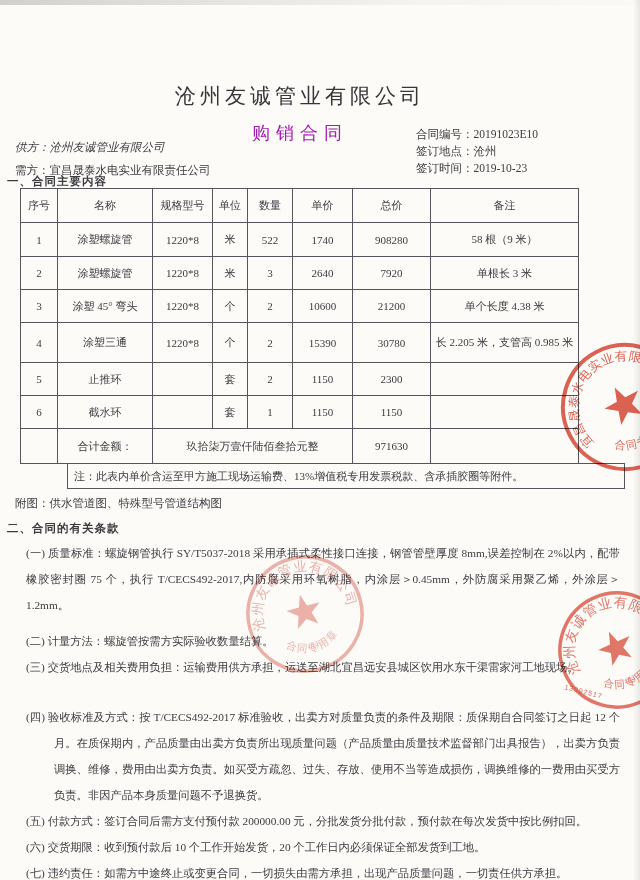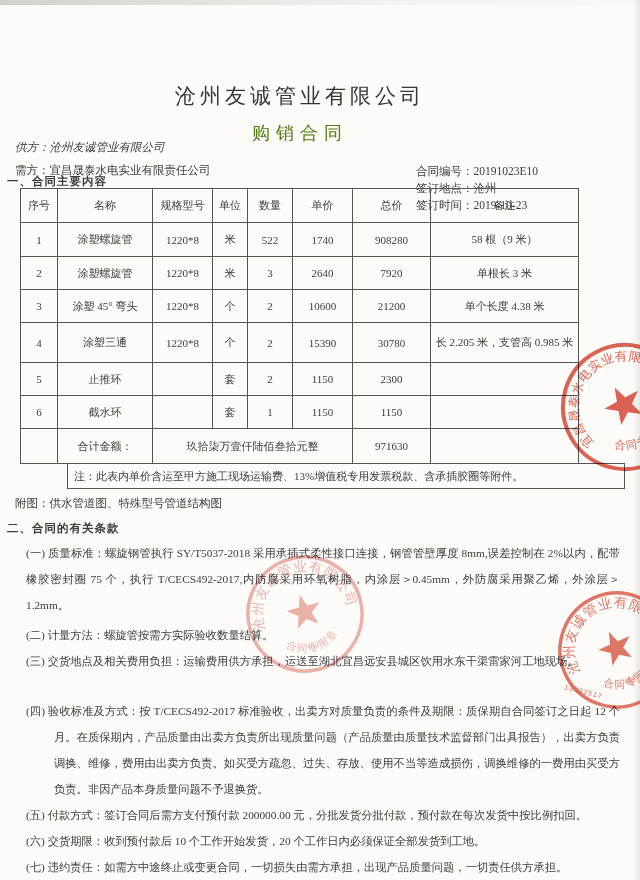--- a/index.html
+++ b/index.html
@@ -10,25 +10,25 @@
     color:#3b3b40;
   }
   .scan-top { position:absolute; top:0; left:0; width:100%; height:5px;
     background:linear-gradient(90deg,#b4b4af 0%,#d6d6d1 35%,#eeeeea 65%,#f8f7f3 100%);
     opacity:.6; }
   .scan-right { position:absolute; top:0; right:0; width:7px; height:100%;
     background:linear-gradient(270deg,rgba(110,110,105,.14),rgba(110,110,105,0)); }
   .company-title { position:absolute; top:82px; left:0; width:600px;
     text-align:center; font-size:21px; letter-spacing:4px; color:#35353a; }
   .doc-title { position:absolute; top:121px; left:0; width:600px;
-    text-align:center; font-size:18px; letter-spacing:6px; color:#4d7c0f; }
+    text-align:center; font-size:18px; letter-spacing:6px; color:#a21caf; }
   .party-line { position:absolute; left:15px; font-size:11.5px; white-space:nowrap; }
   .supplier-line { top:140px;font-style:italic; }
   .buyer-line { top:163px; }
-  .meta-block { position:absolute; left:416px; top:126px; font-size:11.5px; line-height:17px;margin-top:37px; }
+  .meta-block { position:absolute; left:416px; top:126px; font-size:11.5px; line-height:17px; }
   .section-heading { position:absolute; left:7px; font-size:11.5px; font-weight:600;
     letter-spacing:1px; white-space:nowrap; }
   .section1 { top:174px; }
   .contract-table { position:absolute; left:20px; top:188px; width:558px;
     border-collapse:collapse; table-layout:fixed; }
   .contract-table td, .contract-table th {
     border:1px solid #54545a; font-size:11px; font-weight:normal;
     text-align:center; padding:1px 3px; overflow:hidden; }
   .contract-table thead tr { height:34px; }
   .contract-table tbody tr:nth-child(1) { height:34px; }
@@ -38,21 +38,21 @@
   .contract-table tbody tr:nth-child(5) { height:33px; }
   .contract-table tbody tr:nth-child(6) { height:33px; }
   .contract-table tbody tr:nth-child(7) { height:35px; }
   .note-box { position:absolute; left:20px; top:463px; width:558px; box-sizing:border-box;
     border:1px solid #54545a; font-size:11px; padding:5px 6px 4px 6px; line-height:15px;margin-left:47px; }
   .attach-line { position:absolute; left:15px; top:496px; font-size:11.5px; }
   .section2 { top:521px; }
   .terms { position:absolute; left:26px; top:540px; width:594px;
     font-size:11.3px; line-height:26px; text-align:justify; }
   .term { margin:0; }
-  .term-2 { margin-top:4px;font-family:Liberation Serif, serif; }
+  .term-2 { margin-top:10px;font-family:Liberation Serif, serif; }
   .term.hang { padding-left:28px; text-indent:-28px;margin-top:24px; }
   
   .seal { position:absolute; pointer-events:none; mix-blend-mode:multiply; }
   .seal-buyer { left:550px; top:332px; color:#d6402e; opacity:.82; }
   .seal-supplier-mid { left:235px; top:544px; color:#dd6e62; opacity:.52; }
   .seal-supplier-right { left:547px; top:580px; color:#d84a38; opacity:.75; }
   .seal-phone { position:absolute; left:564px; top:688px; font-size:7px;
     color:#d84a38; opacity:.85; transform:rotate(14deg);
     font-family:"Liberation Sans",sans-serif; letter-spacing:1px; pointer-events:none; }
 </style>

